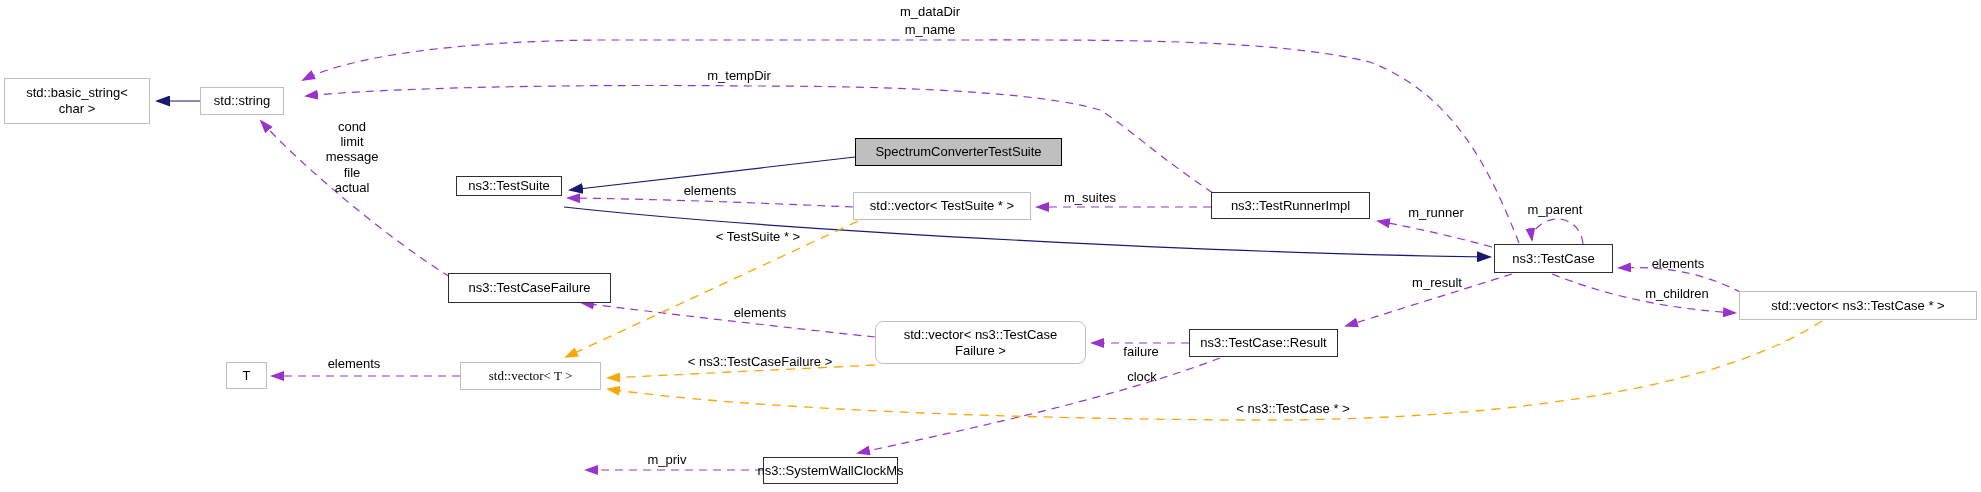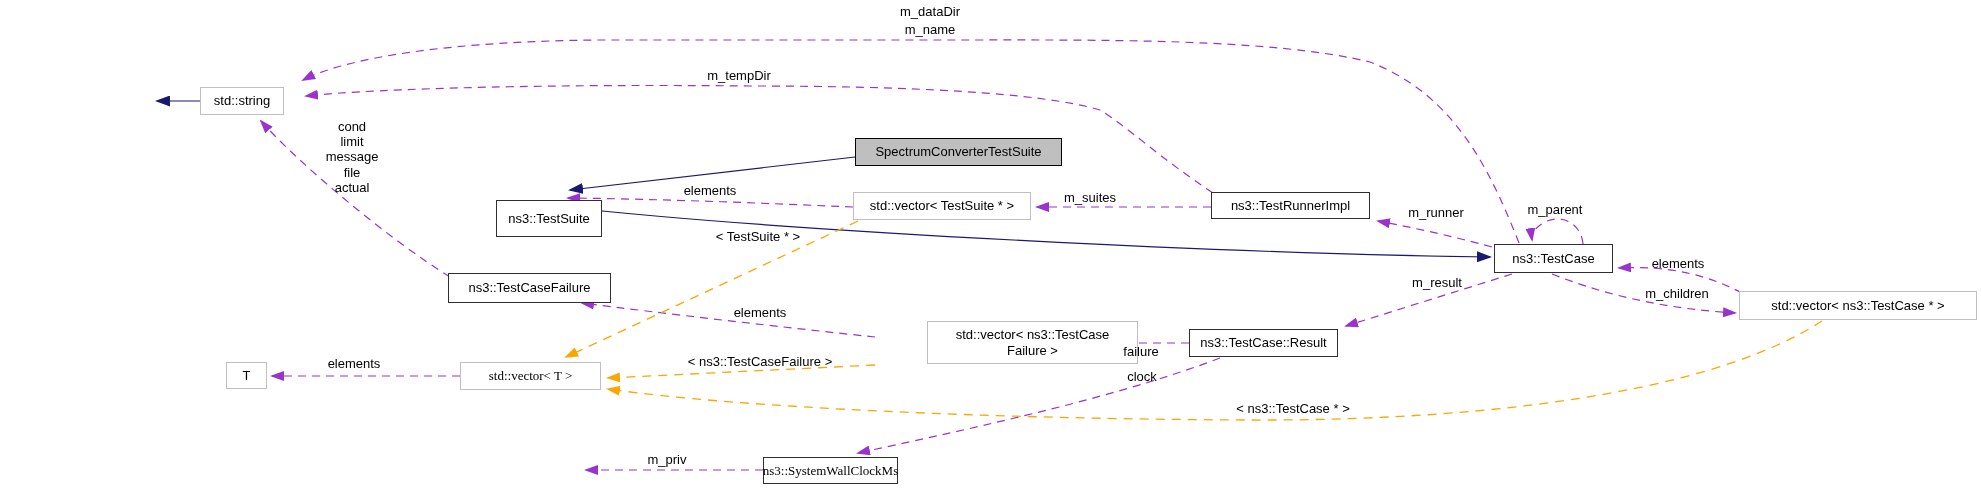--- a/index.html
+++ b/index.html
@@ -67,58 +67,62 @@
     <path class="e-usage" d="M 1189,343 L 1092,343" marker-end="url(#arr-usage)"></path>
     <path class="e-usage" d="M 1220,358 C 1110,400 950,433 858,453" marker-end="url(#arr-usage)"></path>
     <path class="e-usage" d="M 875,337 C 780,327 660,313 582,303" marker-end="url(#arr-usage)"></path>
     <path class="e-usage" d="M 460,376 L 272,376" marker-end="url(#arr-usage)"></path>
     <path class="e-usage" d="M 763,470 L 586,470" marker-end="url(#arr-usage)"></path>
 
     <path class="e-template" d="M 858,221 L 566,357" marker-end="url(#arr-template)"></path>
     <path class="e-template" d="M 875,365 L 608,378" marker-end="url(#arr-template)"></path>
     <path class="e-template" d="M 1822,321 C 1700,400 1450,421 1250,420 C 1000,419 740,408 608,389" marker-end="url(#arr-template)"></path>
   </svg>
+<div class="node std" style="left: 4px; top: 78px; width: 146px; height: 46px;">
+      <div class="nline">std::basic_string&lt;</div>
+      <div class="nline">char &gt;</div>
+    </div>
     <div class="node std" style="left: 200px; top: 87px; width: 84px; height: 28px;">
       <div class="nline">std::string</div>
     </div>
-    <div class="node ns3" style="left: 456px; top: 200px; width: 106px; height: 37px; margin-left: 40px;">
+    <div class="node ns3" style="left: 456px; top: 176px; width: 106px; height: 20px;">
       <div class="nline">ns3::TestSuite</div>
     </div>
     <div class="node std" style="left: 853px; top: 192px; width: 178px; height: 28px;">
       <div class="nline">std::vector&lt; TestSuite * &gt;</div>
     </div>
     <div class="node highlight" style="left: 855px; top: 138px; width: 207px; height: 28px;">
       <div class="nline">SpectrumConverterTestSuite</div>
     </div>
     <div class="node ns3" style="left: 1211px; top: 192px; width: 159px; height: 27px;">
       <div class="nline">ns3::TestRunnerImpl</div>
     </div>
     <div class="node ns3" style="left: 1494px; top: 244px; width: 119px; height: 29px;">
       <div class="nline">ns3::TestCase</div>
     </div>
     <div class="node std" style="left: 1739px; top: 291px; width: 238px; height: 29px;">
       <div class="nline">std::vector&lt; ns3::TestCase * &gt;</div>
     </div>
     <div class="node ns3" style="left: 448px; top: 273px; width: 163px; height: 30px;">
       <div class="nline">ns3::TestCaseFailure</div>
     </div>
-    <div class="node std" style="left: 927px; top: 321px; width: 211px; height: 43px;">
+    <div class="node std" style="left: 875px; top: 321px; width: 211px; height: 43px; border-radius: 8px;">
       <div class="nline">std::vector&lt; ns3::TestCase</div>
       <div class="nline">Failure &gt;</div>
     </div>
     <div class="node ns3" style="left: 1189px; top: 329px; width: 149px; height: 28px;">
       <div class="nline">ns3::TestCase::Result</div>
     </div>
     <div class="node std" style="left: 226px; top: 362px; width: 41px; height: 27px;">
       <div class="nline">T</div>
     </div>
     <div class="node std" style="left: 460px; top: 362px; width: 141px; height: 28px; font-family: Liberation Serif, serif;">
       <div class="nline">std::vector&lt; T &gt;</div>
     </div>
-    <div class="node ns3" style="left: 763px; top: 457px; width: 135px; height: 27px; font-family: Liberation Serif, serif;">
+    <div class="node ns3" style="left: 763px; top: 457px; width: 135px; height: 27px;">
       <div class="nline">ns3::SystemWallClockMs</div>
     </div>
     <div class="edge-label" style="left: 930px; top: 4px;">m_dataDir</div>
     <div class="edge-label" style="left: 930px; top: 22px;">m_name</div>
     <div class="edge-label" style="left: 739px; top: 68px;">m_tempDir</div>
     <div class="edge-label" style="left: 352px; top: 119px;">cond</div>
     <div class="edge-label" style="left: 352px; top: 134px;">limit</div>
     <div class="edge-label" style="left: 352px; top: 149px;">message</div>
     <div class="edge-label" style="left: 352px; top: 165px;">file</div>
     <div class="edge-label" style="left: 352px; top: 180px;">actual</div>

